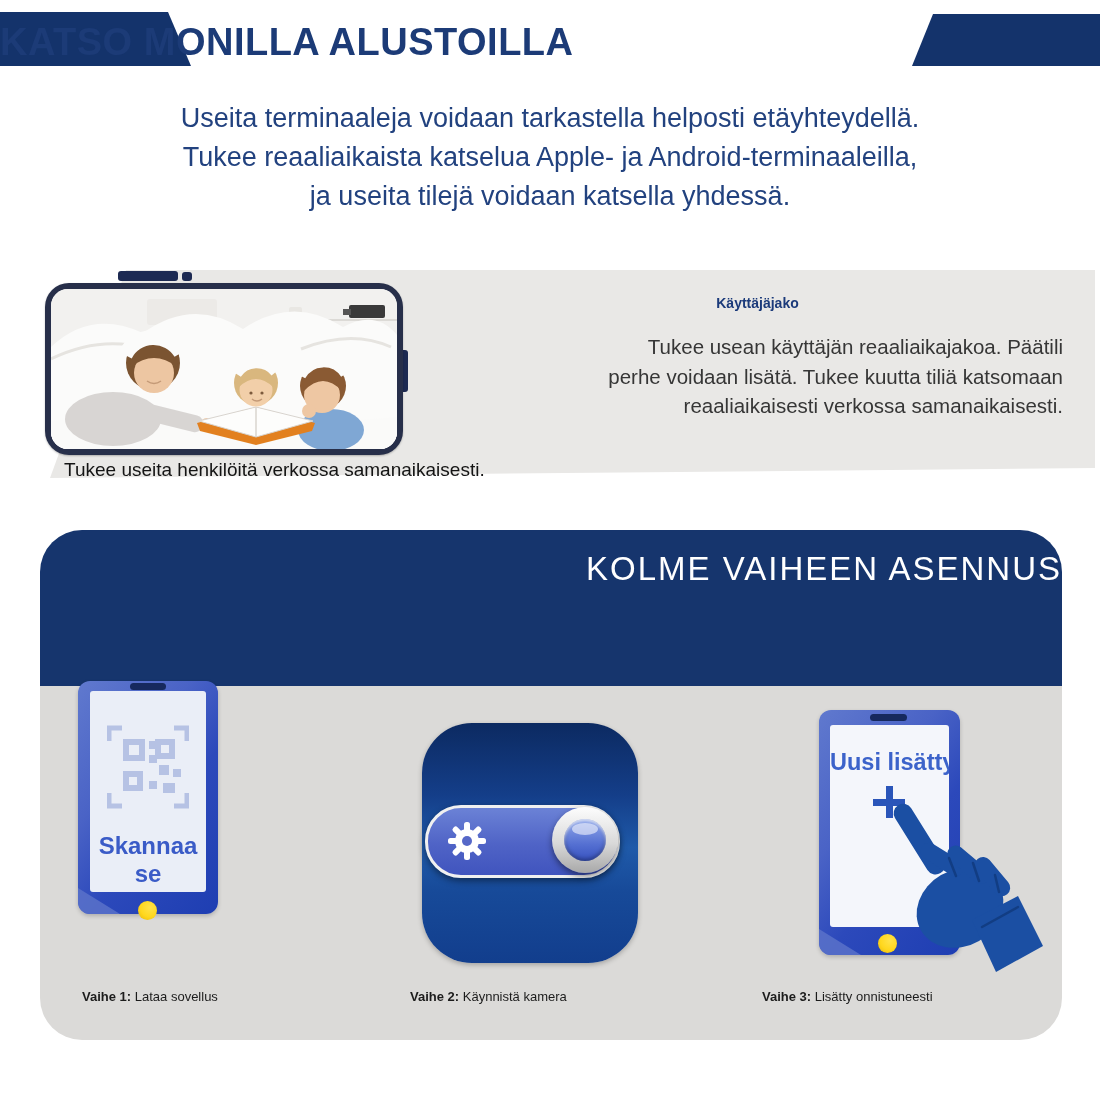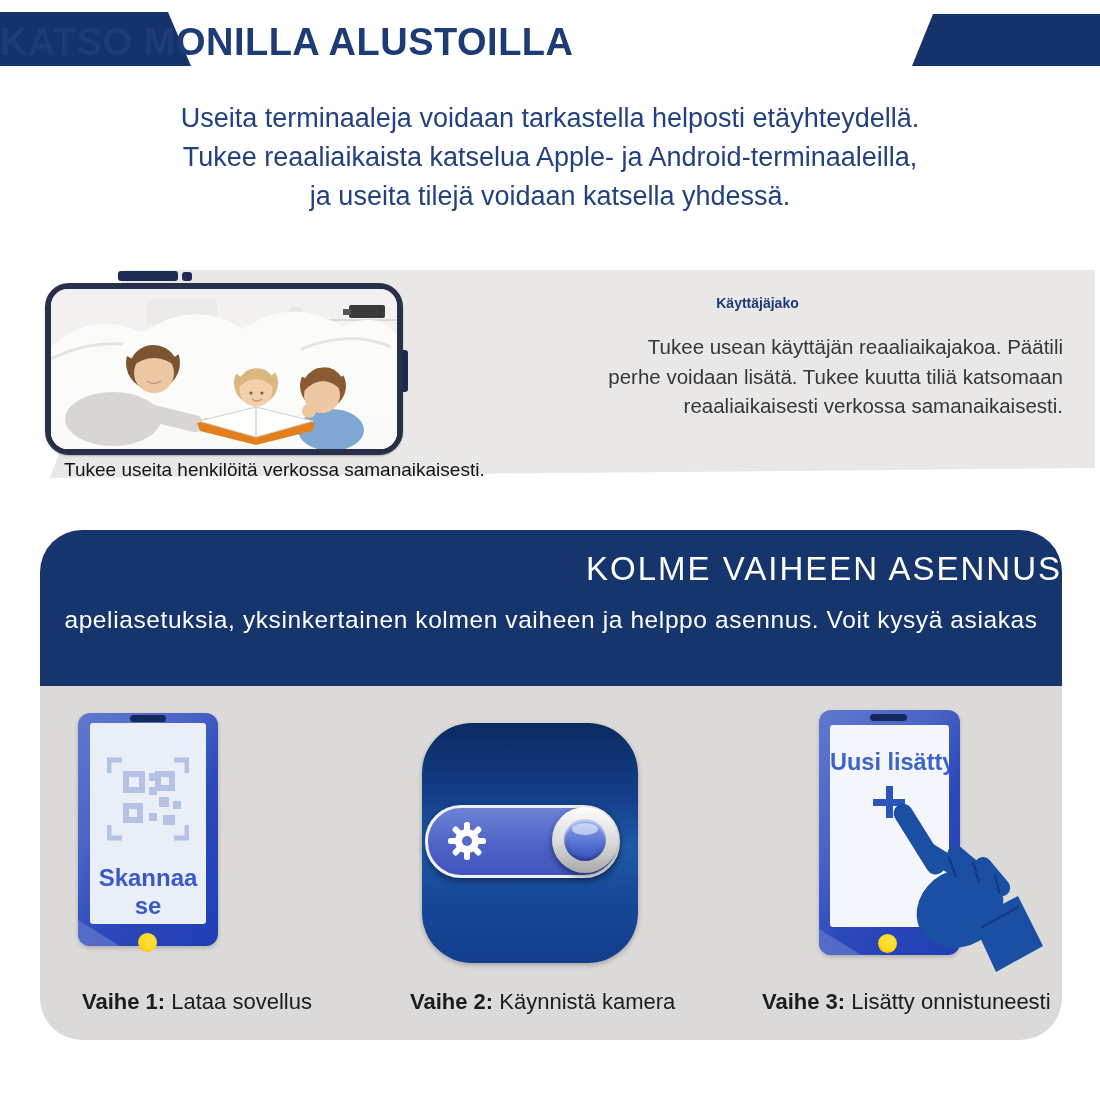--- a/index.html
+++ b/index.html
@@ -75,21 +75,21 @@
         background:linear-gradient(180deg,#fdfdfd 0%,#d9d9d9 55%,#a8a8a8 100%);
         box-shadow:0 3px 6px rgba(0,0,0,.45);}
   .knob-inner{position:absolute;left:12px;top:12px;width:42px;height:42px;border-radius:50%;
               background:linear-gradient(180deg,#92a9ea 0%,#5570d2 60%,#3752c0 100%);
               box-shadow:inset 0 2px 3px rgba(255,255,255,.65), inset 0 -2px 4px rgba(0,0,0,.35);}
   .knob-gloss{position:absolute;left:8px;top:4px;width:26px;height:12px;border-radius:50%;
               background:rgba(255,255,255,.55);}
   .gear-wrap{position:absolute;left:19px;top:13px;width:40px;height:40px;}
 
   
-  .step-caption{position:absolute;top:989px;font-size:22px;color:#1c1c1c;}
+  .step-caption{position:absolute;top:989px;font-size:13px;color:#1c1c1c;}
   .cap-bold{font-weight:bold;}
   .hand-svg{position:absolute;left:848px;top:796px;width:185px;height:185px;overflow:visible;}
 </style>
 </head>
 <body>
 
 <div class="page">
 
   <div class="banner-left"></div>
   <div class="banner-right"></div>
@@ -160,25 +160,24 @@
 
   <div class="share-heading">Käyttäjäjako</div>
   <div class="share-body">
     <div>Tukee usean käyttäjän reaaliaikajakoa. Päätili</div>
     <div>perhe voidaan lisätä. Tukee kuutta tiliä katsomaan</div>
     <div>reaaliaikaisesti verkossa samanaikaisesti.</div>
   </div>
 
   <div class="card-top">
     <div class="card-title">KOLME VAIHEEN ASENNUS</div>
-    <div class="card-tagline">apeliasetuksia, yksinkertainen kolmen vaiheen ja helppo asennus. Voit kysyä asiakas</div>
   </div>
   <div class="card-bottom"></div>
 
-  <div class="mini-phone" style="left:78px;top:713px;width:140px;height:233px;">
+  <div class="mini-phone" style="left:78px;top:681px;width:140px;height:233px;">
     <div class="mini-speaker" style="left:52px;top:2px;width:36px;height:7px;"></div>
     <div class="mini-screen" style="left:12px;top:10px;width:116px;height:201px;">
       <svg class="qr" style="position:absolute;left:17px;top:34px;" width="82" height="84" viewBox="0 0 82 84">
         <g stroke="#b6c2e4" stroke-width="5" fill="none">
           <path d="M2,16 L2,3 L15,3"></path>
           <path d="M67,3 L80,3 L80,16"></path>
           <path d="M80,68 L80,81 L67,81"></path>
           <path d="M15,81 L2,81 L2,68"></path>
         </g>
         <g fill="#b6c2e4">

